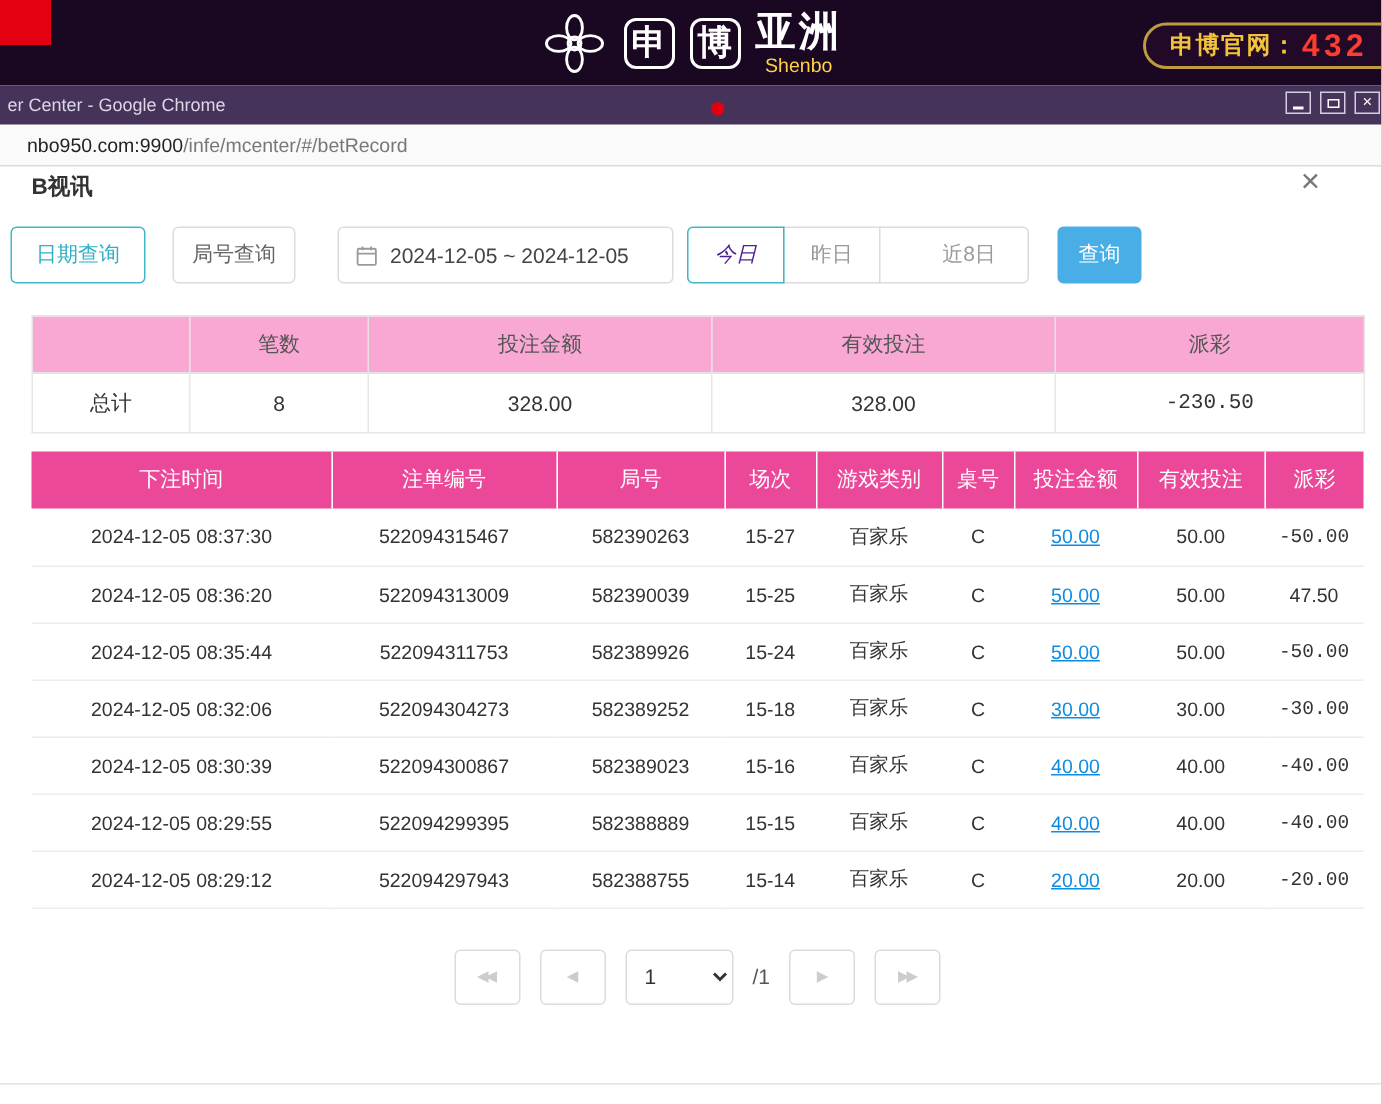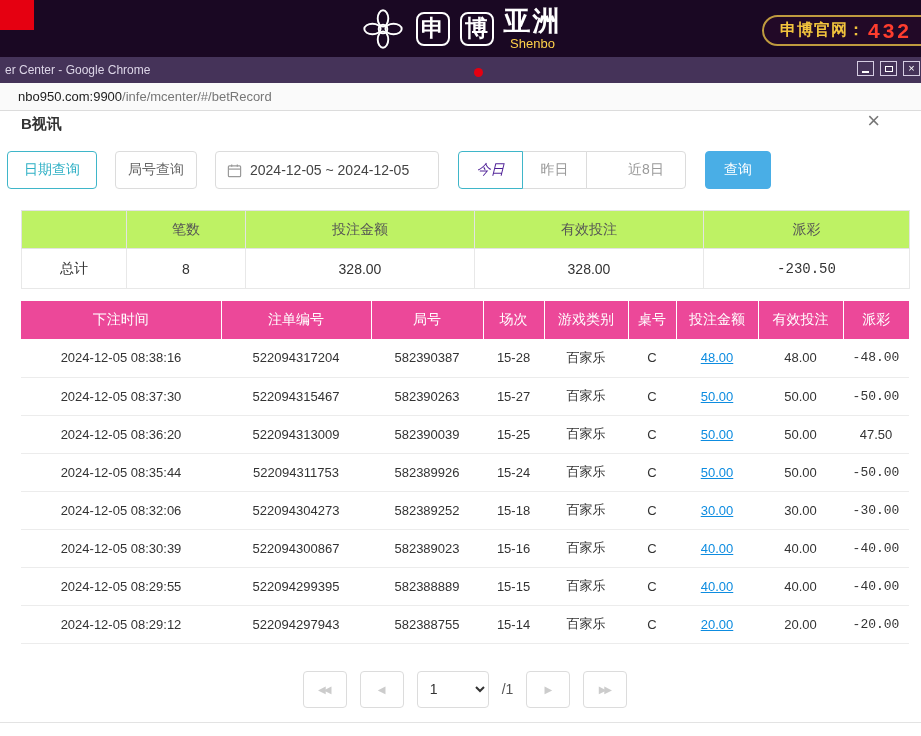--- a/index.html
+++ b/index.html
@@ -37,31 +37,31 @@
   
   .content { position:relative; padding-top:2px;margin-left:21px; }
   .section-head { position:relative; height:32px; }
   .section-title { position:absolute; left:0; top:2px; font-size:15px; font-weight:700; color:#333; }
   .close-x { position:absolute; right:41px; top:-3px; font-size:22px; color:#777; cursor:pointer; line-height:1; }
 
   .filter-row { position:relative; height:38px; margin-top:6px; }
   .btn { position:absolute; top:0; height:38px; border-radius:4px; font-size:14px; font-family:inherit; cursor:pointer; background:#fff; }
   .date-query { left:-14px; width:90px; border:1px solid #3fb6c9; color:#2fb0c5; }
   .round-query { left:94px; width:82px; border:1px solid #dcdcdc; color:#666; }
-  .date-input { position:absolute; left:194px; top:0; width:224px; height:38px; border:1px solid #dcdcdc; border-radius:4px; display:flex; align-items:center; gap:8px; padding-left:11px; font-size:14px; color:#444; background:#fff; cursor:text; }
+  .date-input { position:absolute; left:204px; top:0; width:224px; height:38px; border:1px solid #dcdcdc; border-radius:4px; display:flex; align-items:center; gap:8px; padding-left:11px; font-size:14px; color:#444; background:#fff; cursor:text; }
   .cal-icon { width:15px; height:15px; flex:none; }
   .quick-group { position:absolute; left:437px; top:0; display:flex; height:38px; }
   .qbtn { height:38px; width:65px; border:1px solid #dcdcdc; background:#fff; color:#9a9a9a; font-size:14px; margin-left:-1px; cursor:pointer; font-family:inherit; }
   .qbtn:first-child { border-radius:4px 0 0 4px; margin-left:0; }
   .qbtn:last-child { border-radius:0 4px 4px 0; width:100px;padding-left:20px; }
   .qbtn.active { border-color:#3fb6c9; color:#4c1d95; position:relative; z-index:1;font-style:italic; }
-  .search-btn { left:684px; width:66px; background:#49aee6; border:1px solid #49aee6; color:#fff; }
+  .search-btn { left:684px; width:56px; background:#49aee6; border:1px solid #49aee6; color:#fff; }
 
   .summary-table { width:888px; border-collapse:collapse; margin-top:21px; table-layout:fixed; }
-  .summary-table th { height:38px; background:#bef264; border:1px solid #e3e3e3; font-size:14px; color:#555; font-weight:400; text-align:center; }
+  .summary-table th { height:38px; background:#f9a8d4; border:1px solid #e3e3e3; font-size:14px; color:#555; font-weight:400; text-align:center; }
   .summary-table td { height:40px; border:1px solid #e8e8e8; font-size:14px; color:#333; text-align:center; }
 
   .main-table { width:888px; border-collapse:collapse; margin-top:12px; table-layout:fixed; }
   .main-table th { height:38px; background:#ec4899; color:#fff; font-size:14px; font-weight:400; text-align:center; border-right:1px solid #fff; }
   .main-table th:last-child { border-right:none; }
   .main-table td { height:38px; border-bottom:1px solid #ececec; font-size:13px; color:#333; text-align:center; }
   .bet-link { color:#0d8ce0; text-decoration:underline; cursor:pointer; }
   .neg { color:#f04e4e;font-family:Liberation Mono, monospace; }
 
   .pagination { width:888px; margin-top:27px; display:flex; justify-content:center; align-items:center; gap:13px; }
@@ -203,31 +203,20 @@
           <th>场次</th>
           <th>游戏类别</th>
           <th>桌号</th>
           <th>投注金额</th>
           <th>有效投注</th>
           <th>派彩</th>
         </tr>
       </thead>
       <tbody>
         <tr>
-          <td>2024-12-05 08:38:16</td>
-          <td>522094317204</td>
-          <td>582390387</td>
-          <td>15-28</td>
-          <td>百家乐</td>
-          <td>C</td>
-          <td><a class="bet-link">48.00</a></td>
-          <td>48.00</td>
-          <td class="neg">-48.00</td>
-        </tr>
-        <tr>
           <td>2024-12-05 08:37:30</td>
           <td>522094315467</td>
           <td>582390263</td>
           <td>15-27</td>
           <td>百家乐</td>
           <td>C</td>
           <td><a class="bet-link">50.00</a></td>
           <td>50.00</td>
           <td class="neg">-50.00</td>
         </tr>

